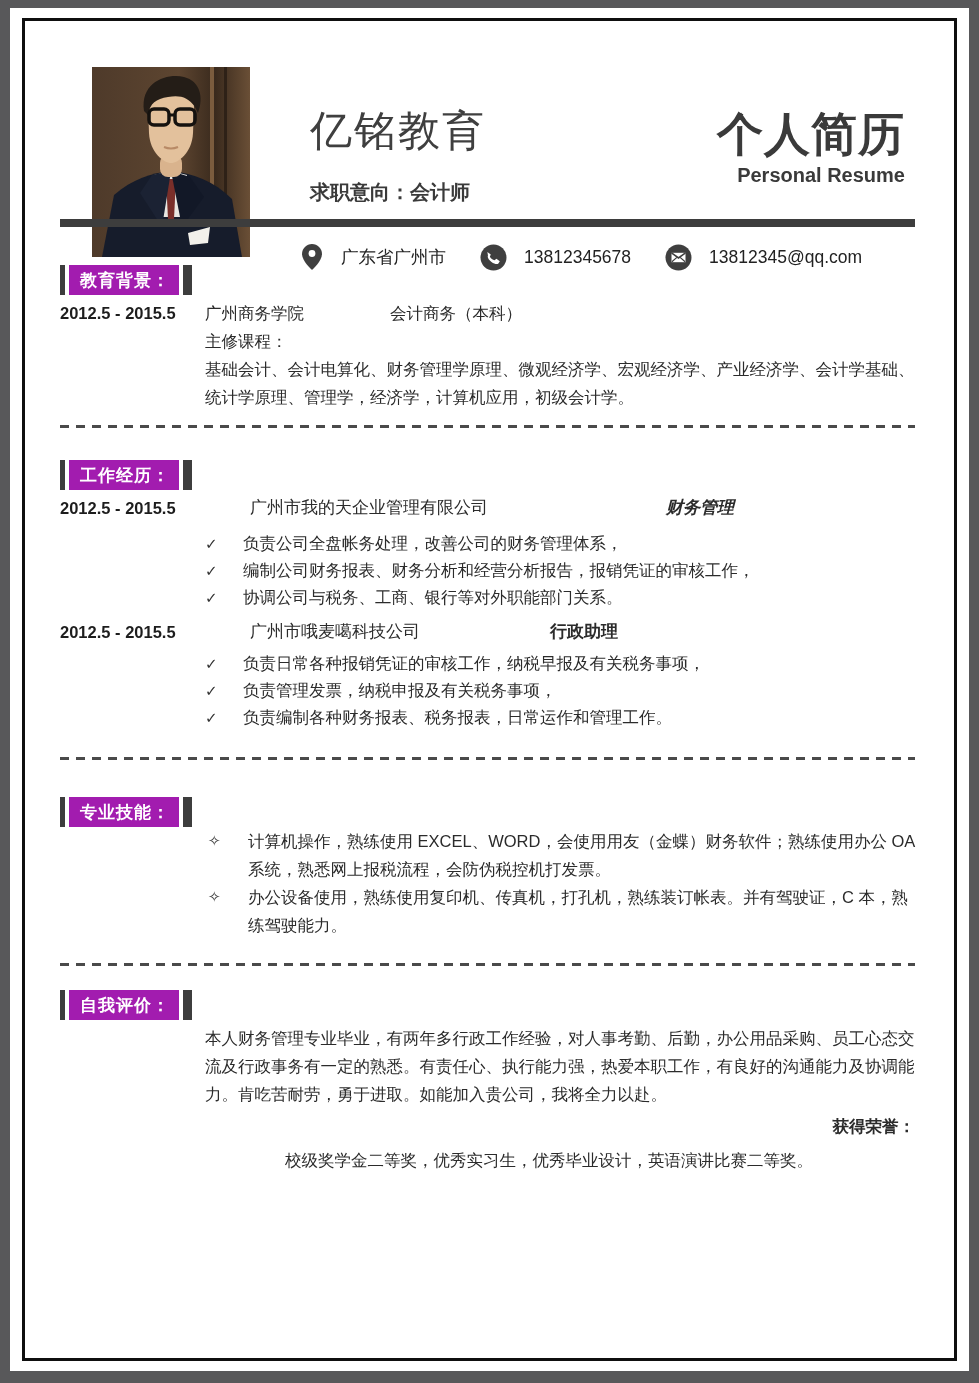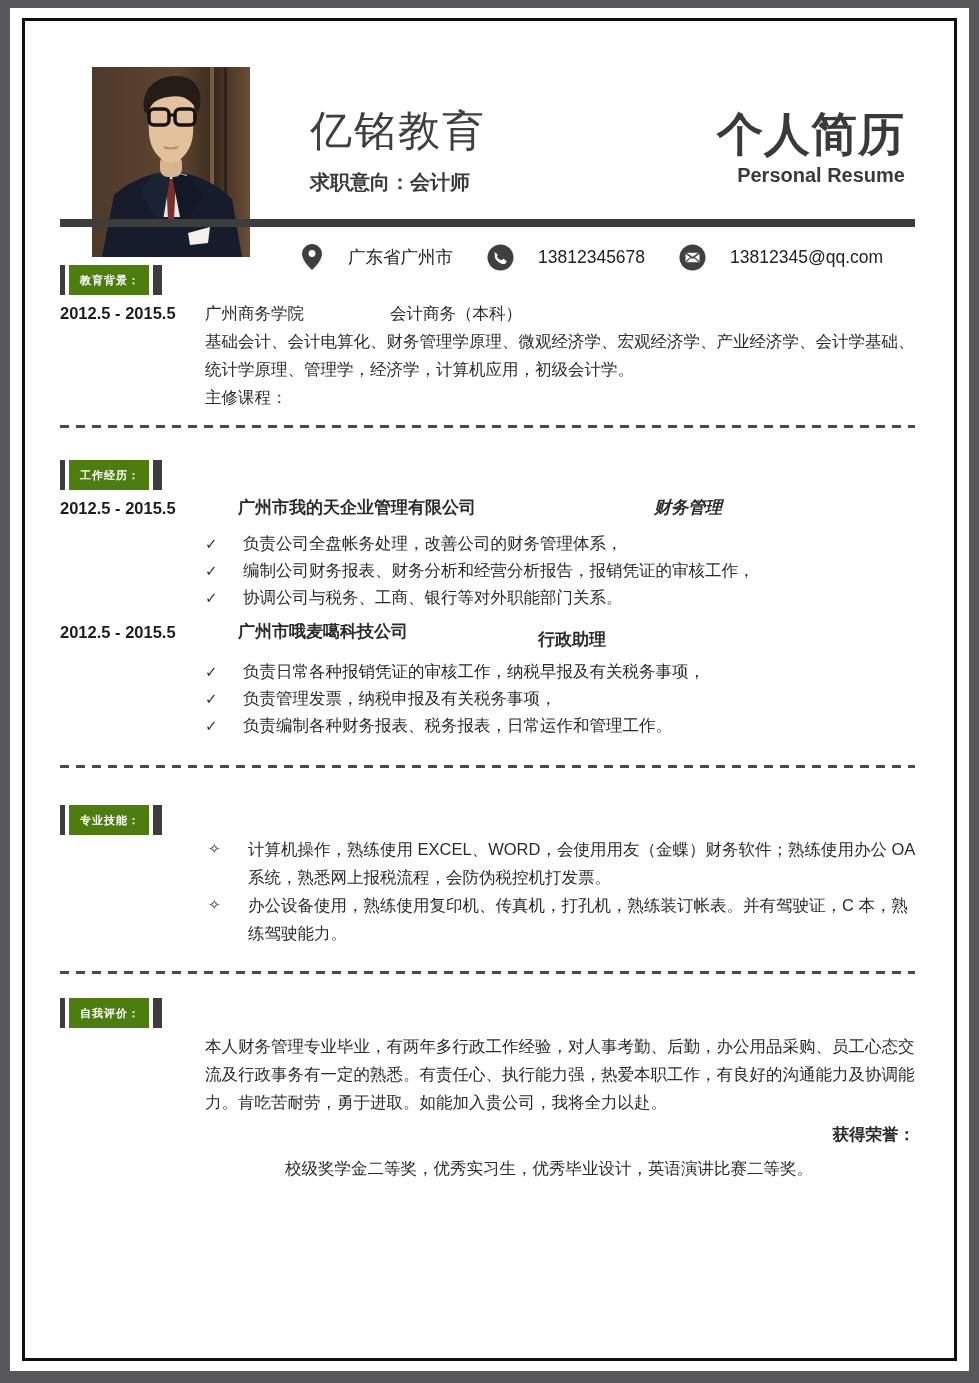--- a/index.html
+++ b/index.html
@@ -21,61 +21,61 @@
   .header { position:relative; height:206px; }
   .photo {
     position:absolute; left:32px; top:46px; width:158px; height:190px;
     overflow:hidden; background:#4a3526;
   }
   .brand-name {
     position:absolute; left:250px; top:82px;
     font-size:42px; color:#3f3f3f; letter-spacing:2px; font-weight:400;
   }
   .brand-intent {
-    position:absolute; left:250px; top:148px;
+    position:absolute; left:250px; top:158px;
     font-size:20px; font-weight:bold; color:#3a3a3a;
   }
   .resume-title-wrap { position:absolute; right:10px; top:88px; text-align:right; }
   .resume-title { font-size:46px; font-weight:bold; color:#3a3a3a; letter-spacing:1px; line-height:1.1; }
   .resume-sub { font-size:20px; font-weight:bold; color:#3a3a3a; margin-top:4px; }
   .contact-row {
     position:absolute; left:240px; top:222px; display:flex; align-items:center; gap:34px;
   }
-  .contact-item { display:flex; align-items:center; gap:24px; }
+  .contact-item { display:flex; align-items:center; gap:17px; }
   .contact-item .txt { font-size:17.5px; color:#222; }
   .contact-item svg { display:block; }
   .header-bar { position:absolute; left:0; right:0; bottom:0; height:8px; background:#3d3d3d; }
 
   
   .section-header { display:flex; align-items:stretch; height:30px; }
   .sh-bar-thin  { width:5px; background:#3d3d3d; margin-right:4px; }
   .sh-box {
-    background:#4d7c0f; color:#ffffff; font-size:11px; font-weight:bold;
+    background:#a21caf; color:#ffffff; font-size:17px; font-weight:bold;
     display:flex; align-items:center; padding:0 9px 0 11px; letter-spacing:1px;
   }
   .sh-bar-thick { width:9px; background:#3d3d3d; margin-left:4px; }
   .date-col { width:145px; flex:none; font-weight:bold; font-size:16.5px; color:#1d1d1d; }
   .divider {
     height:3px; margin-top:14px;
     background:repeating-linear-gradient(to right,#4a4a4a 0 9px,transparent 9px 16px);
   }
 
   
   .sec-edu { margin-top:38px; }
   .edu-row { display:flex; margin-top:4px; line-height:28px; font-size:16.5px; }
   .edu-school { width:185px; flex:none; }
   .edu-indent { margin-left:145px; line-height:28px; font-size:16.5px; }
 
   
   .sec-work { margin-top:32px; }
   .job-head { display:flex; margin-top:4px; line-height:28px; font-size:17px; }
-  .job-head .company { font-weight:bold; margin-left:33px; }
+  .job-head .company { font-weight:normal; margin-left:45px; }
   .job-head .role { font-weight:bold; }
   .role-1 { margin-left:178px;font-style:italic; }
-  .role-2 { margin-left:130px;margin-top:8px; }
+  .role-2 { margin-left:130px; }
   .job-bullets { margin-top:8px; }
   .job2-bullets { margin-top:4px; }
   .job2-head { margin-top:7px; }
   .bullet-row { display:flex; margin-left:145px; line-height:27px; font-size:16.5px; }
   .bullet-row .check { width:38px; flex:none; color:#333; font-size:15px; }
   .bullet-row .btxt { flex:1; }
 
   
   .sec-skill { margin-top:37px; }
   .skill-list { margin-top:0; }
@@ -187,22 +187,22 @@
       <div class="section-header">
         <div class="sh-bar-thin"></div>
         <div class="sh-box">教育背景：</div>
         <div class="sh-bar-thick"></div>
       </div>
       <div class="edu-row">
         <div class="date-col">2012.5 - 2015.5</div>
         <div class="edu-school">广州商务学院</div>
         <div>会计商务（本科）</div>
       </div>
+      <div class="edu-indent">主修课程：</div>
       <div class="edu-indent">基础会计、会计电算化、财务管理学原理、微观经济学、宏观经济学、产业经济学、会计学基础、统计学原理、管理学，经济学，计算机应用，初级会计学。</div>
-      <div class="edu-indent">主修课程：</div>
       <div class="divider"></div>
     </div>
 
     <div class="sec-work">
       <div class="section-header">
         <div class="sh-bar-thin"></div>
         <div class="sh-box">工作经历：</div>
         <div class="sh-bar-thick"></div>
       </div>
 

